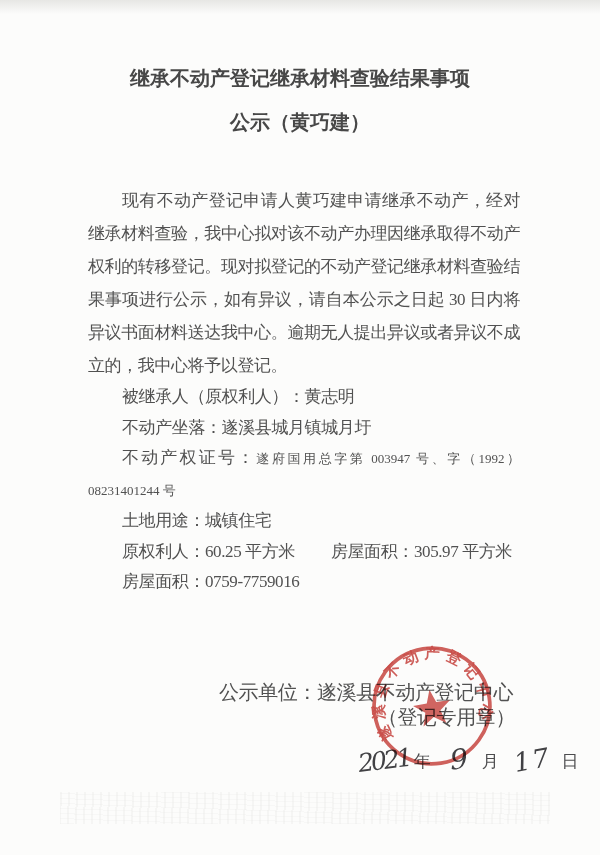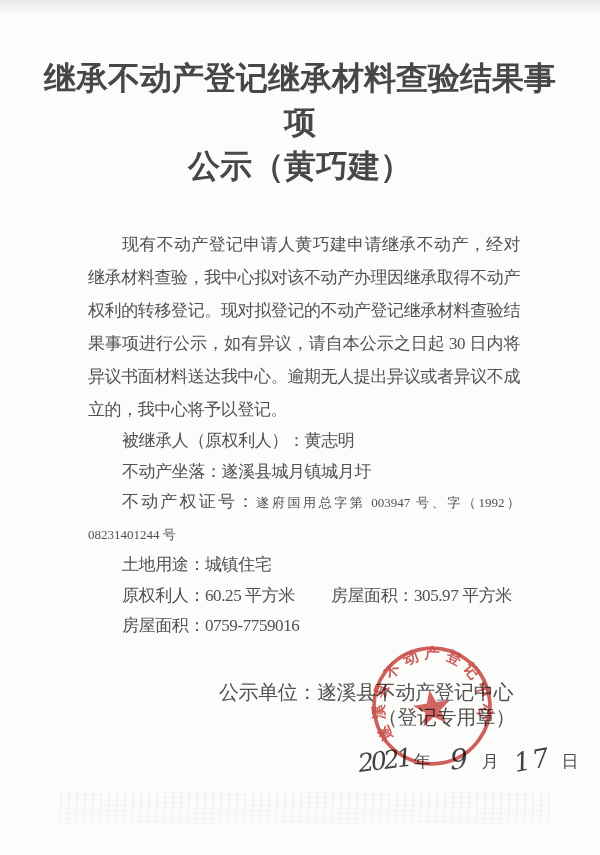--- a/index.html
+++ b/index.html
@@ -17,21 +17,21 @@
   .scan-noise-bottom{
     position:absolute;top:792px;left:60px;width:490px;height:32px;opacity:.35;
     background:
       repeating-linear-gradient(92deg, rgba(170,170,166,.25) 0 2px, transparent 2px 8px),
       repeating-linear-gradient(2deg, rgba(180,180,176,.18) 0 1px, transparent 1px 5px);
     filter:blur(.7px);
     pointer-events:none;
   }
   .title{
     margin:56px 30px 0 30px;text-align:center;
-    font-size:32px;font-weight:bold;line-height:44px;color:#474747;
+    font-size:20px;font-weight:bold;line-height:44px;color:#474747;
   }
   .content{
     margin:40px 80px 0 88px;width:432px;
     font-size:17px;line-height:33px;letter-spacing:-0.4px;
     text-align:justify;color:#515151;
   }
   .content p{margin:0;text-indent:2em;}
   .fields{line-height:30.5px;font-family:Liberation Serif, serif;}
   .cert-value{font-size:13px;letter-spacing:0;}
   .area-gap{display:inline-block;width:36px;}

